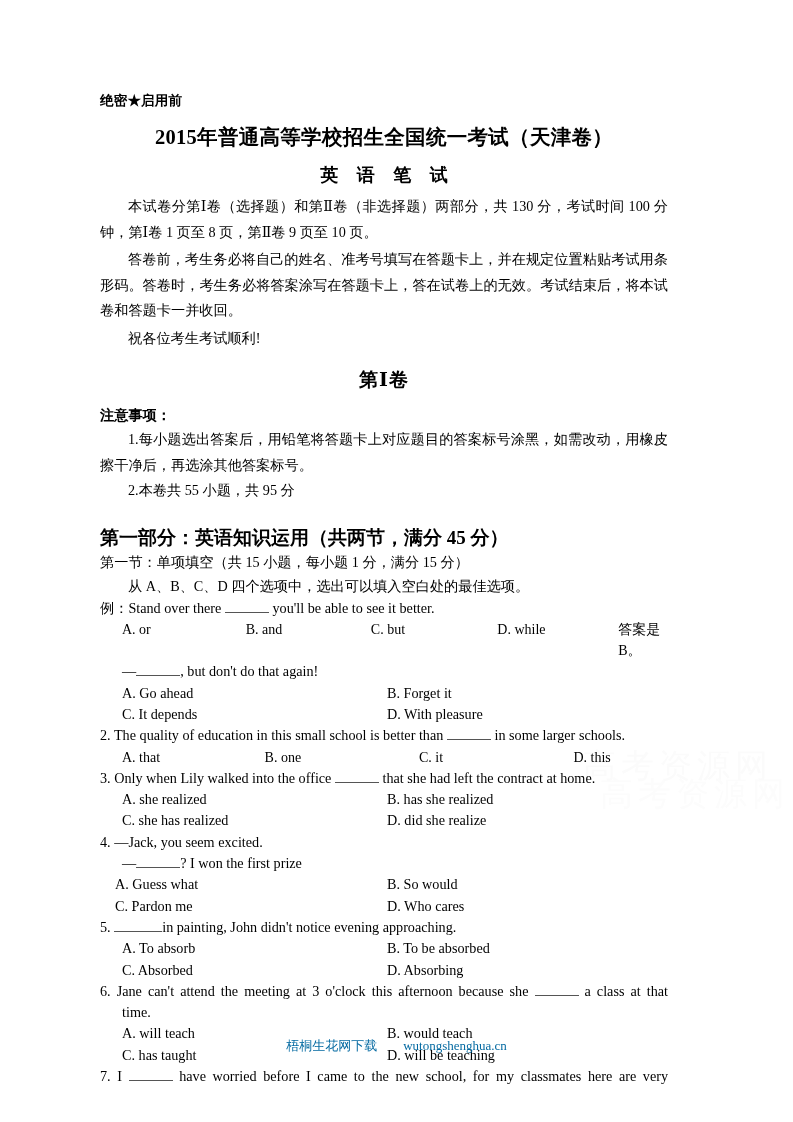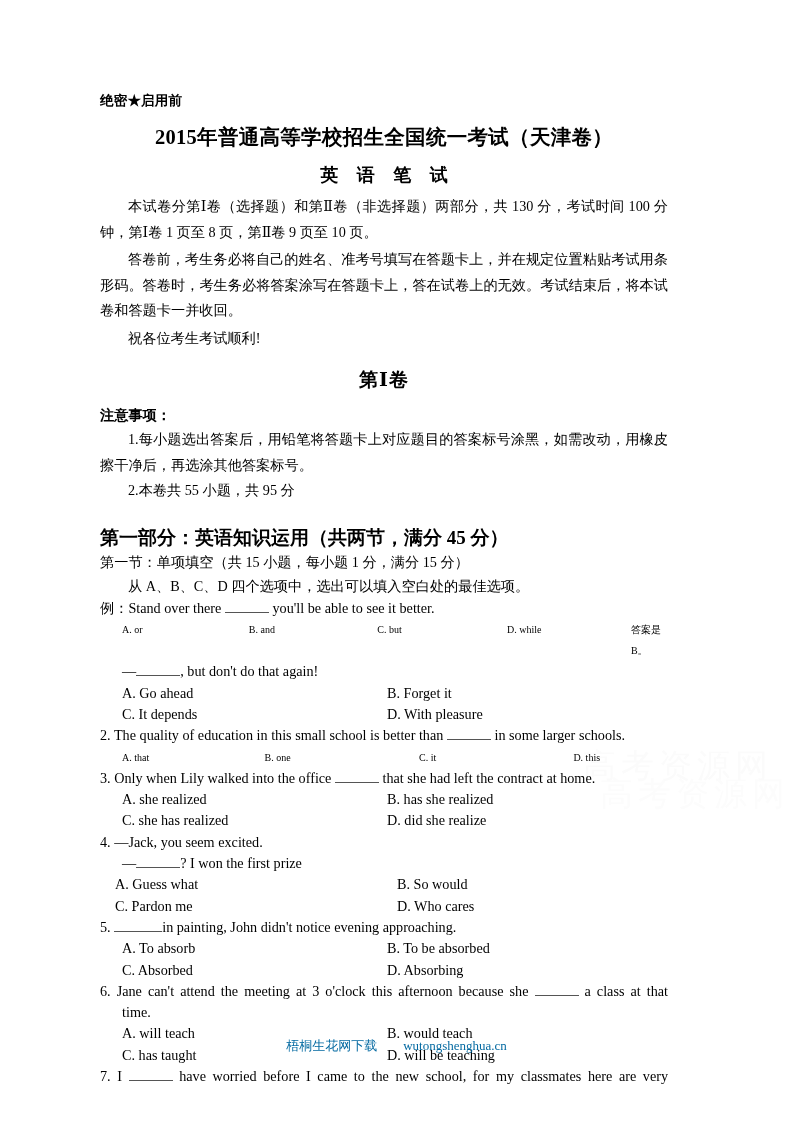--- a/index.html
+++ b/index.html
@@ -160,21 +160,21 @@
     border-bottom: 1px solid #555;
     height: 0.82em;
     vertical-align: baseline;
   }
   .blank.w1 { width: 44px; }
   .blank.w2 { width: 48px; }
 
   
   .opts-4 {
     display: flex;
-    font-size: 10px;
+    font-size: 14px;
     line-height: 21.3px;
     padding-left: 22px;
     gap: 44px;
   }
   .opts-4 > span { display: inline-block; }
   .opts-ex .o1 { width: 110px; }
   .opts-ex .o2 { width: 112px; }
   .opts-ex .o3 { width: 114px; }
   .opts-ex .o4 { width: 106px; }
 
@@ -185,21 +185,21 @@
 
   .opts-2col {
     display: flex;
     font-size: 14.2px;
     line-height: 21.3px;
     padding-left: 22px;
   }
   .opts-2col .col-a { width: 265px; display: inline-block; }
   .opts-2col .col-b { display: inline-block; text-align: center; }
 
-  .opts-2col.narrow { padding-left: 15px; gap: 10px; }
+  .opts-2col.narrow { padding-left: 15px; }
   .opts-2col.narrow .col-a { width: 272px; }
 
   
   .footer {
     position: absolute;
     left: 0;
     top: 1036px;
     width: 793px;
     text-align: center;
     font-size: 13px;

